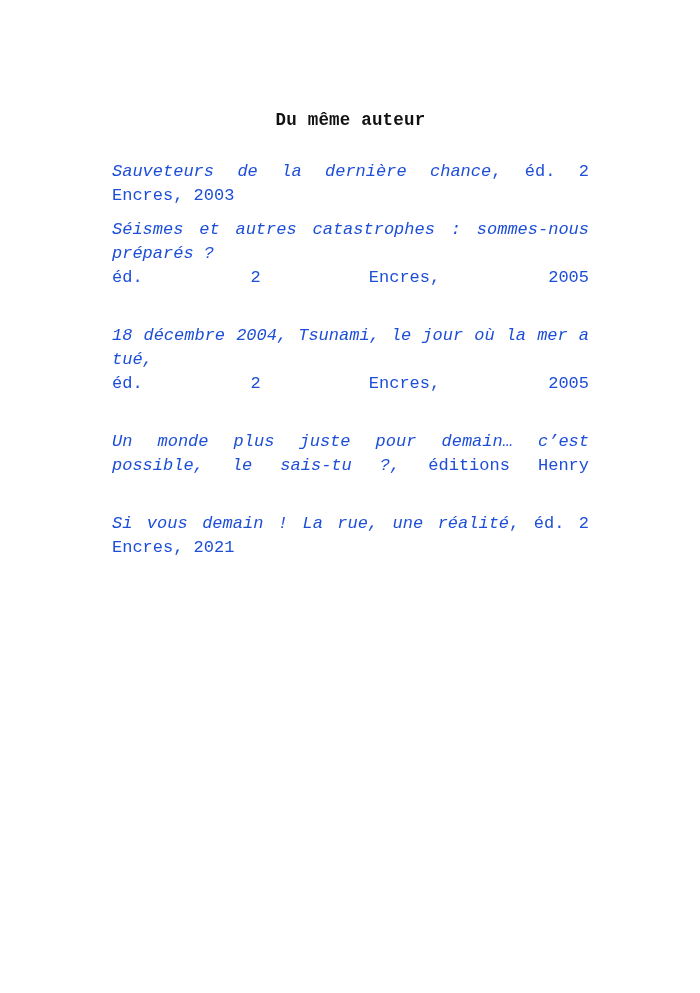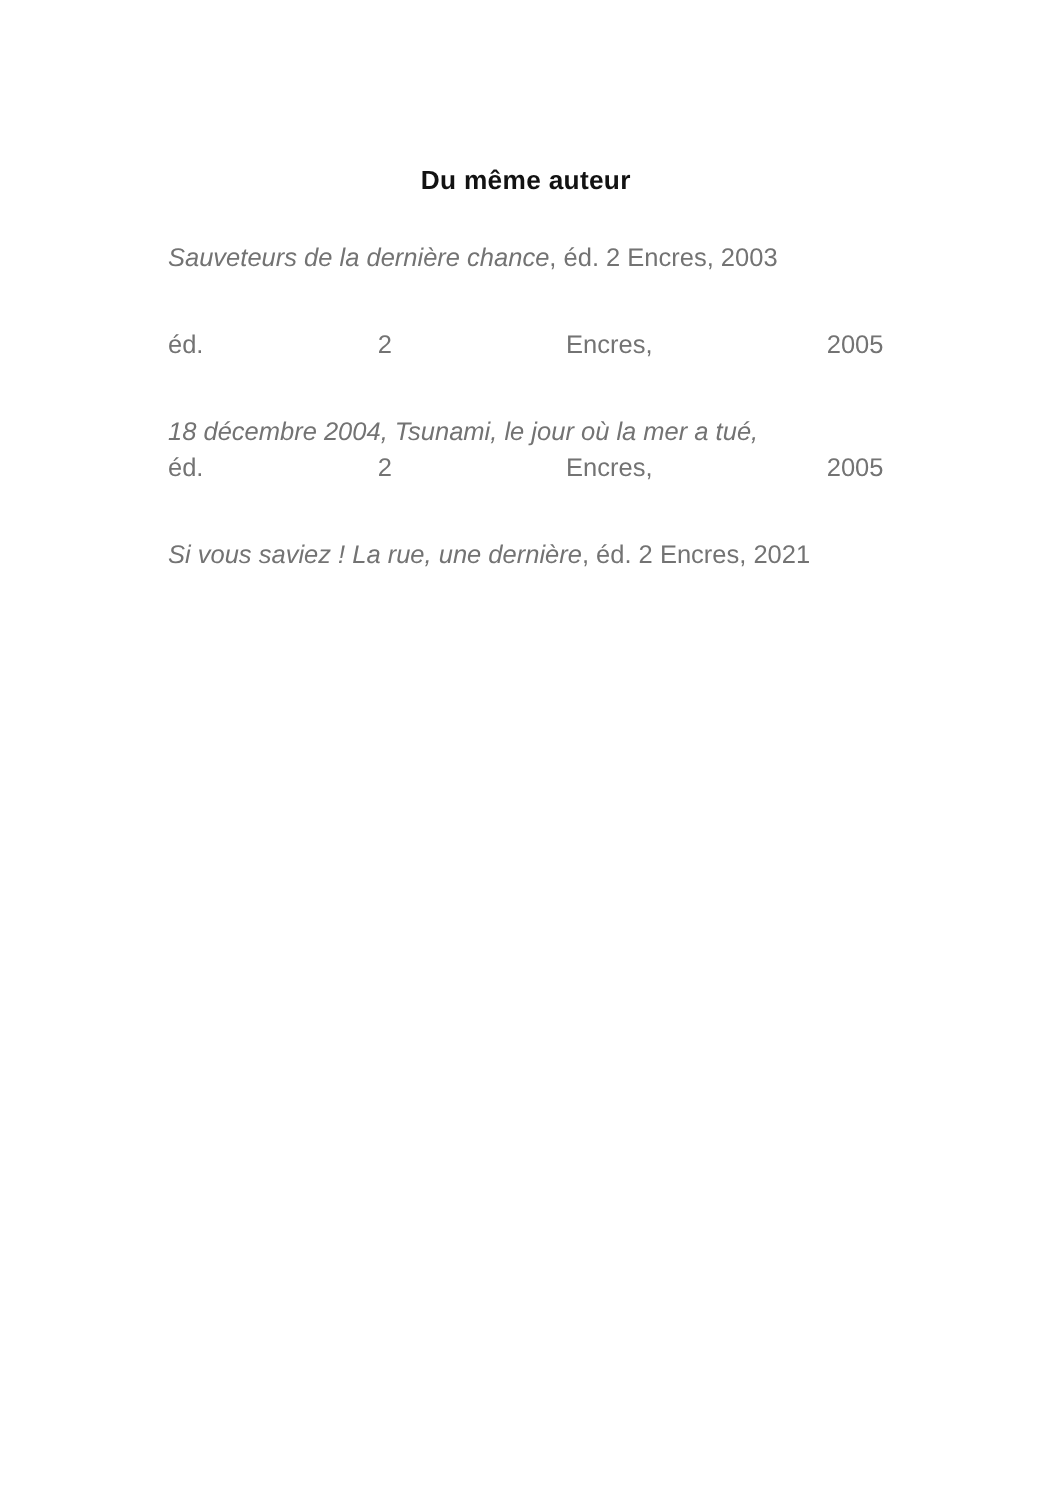--- a/index.html
+++ b/index.html
@@ -6,21 +6,21 @@
     margin: 0;
     padding: 0;
     background: #ffffff;
   }
   .page {
     position: relative;
     width: 676px;
     height: 993px;
     background: #ffffff;
     overflow: hidden;
-    font-family: Liberation Sans, sans-serif;
+    font-family: Liberation Mono, monospace;
     color: #1a1a1a;
   }
   .content {
     position: absolute;
     left: 112px;
     top: 0;
     width: 477px;
   }
   .section-title {
     font-size: 17.5px;
@@ -36,21 +36,21 @@
     margin: 0;
     padding: 0;
     list-style: none;
   }
   .entry {
     font-size: 17px;
     line-height: 24px;
     text-align: justify;
     text-justify: inter-word;
     margin: 0;
-    color: #737373;
+    color: #1d4ed8;
     hyphens: none;
   }
   .entry .work-title {
     font-style: italic;
   }
   .entry .imprint {
     font-style: normal;
   }
   
   .entry-list > li:first-child .entry { margin-top: 0; }
@@ -73,24 +73,27 @@
 
     <h1 class="section-title">Du même auteur</h1>
 
     <div class="list-top-spacer"></div>
 
     <ul class="entry-list">
       <li>
         <p class="entry single-line"><span class="work-title">Sauveteurs de la dernière chance</span><span class="imprint">, éd. 2 Encres, 2003</span></p>
       </li>
       <li>
-        <p class="entry"><br><span class="imprint"> éd. 2 Encres, 2005</span></p>
+        <p class="entry"><span class="work-title">Séismes et autres catastrophes : sommes-nous préparés ?</span><br><span class="imprint"> éd. 2 Encres, 2005</span></p>
       </li>
       <li>
         <p class="entry"><span class="work-title">18 décembre 2004, Tsunami, le jour où la mer a tué,</span><br><span class="imprint"> éd. 2 Encres, 2005</span></p>
       </li>
       <li>
-        <p class="entry single-line"><span class="work-title">Si vous saviez ! La rue, une dernière</span><span class="imprint">, éd. 2 Encres,  2021</span></p>
+        <p class="entry"><span class="work-title">Un monde plus juste pour demain… c’est possible, le sais-tu ?,</span><span class="imprint"> éditions Henry</span></p>
+      </li>
+      <li>
+        <p class="entry single-line"><span class="work-title">Si vous demain ! La rue, une réalité</span><span class="imprint">, éd. 2 Encres,  2021</span></p>
       </li>
     </ul>
 
   </div>
 </div>
 
 </body></html>

